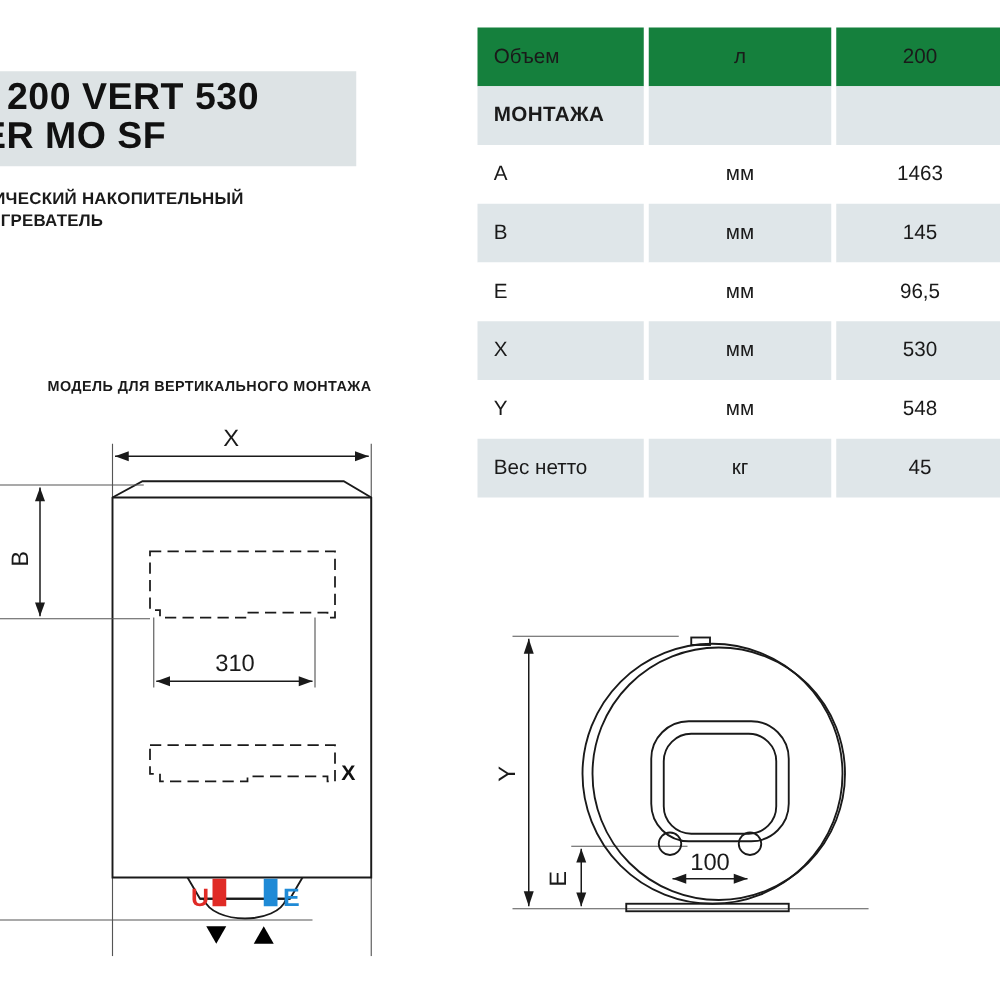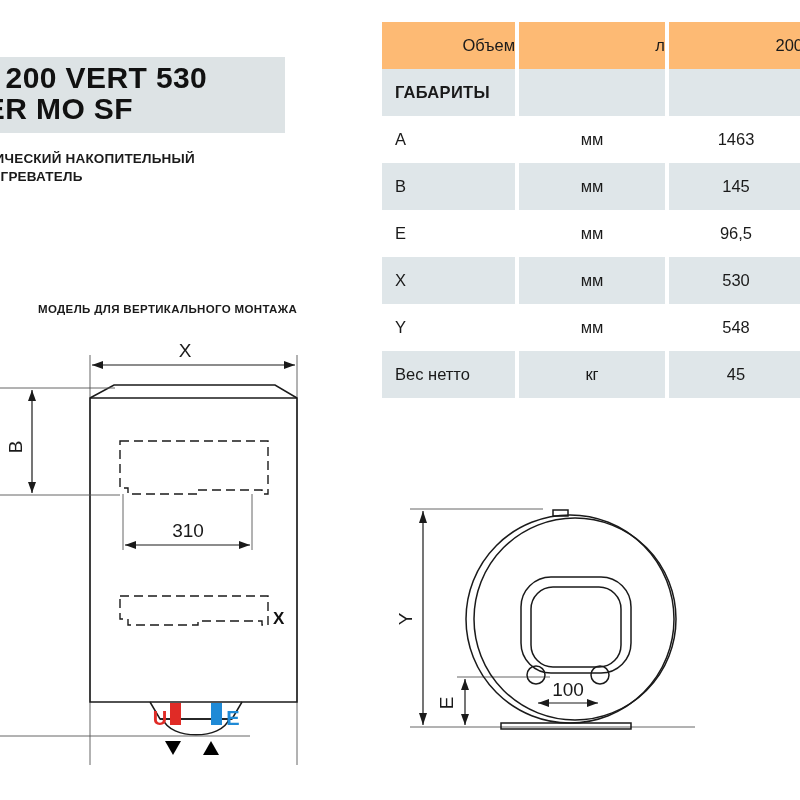--- a/index.html
+++ b/index.html
@@ -64,21 +64,21 @@
     padding: 0;
     height: 47px;
     vertical-align: middle;
     font-size: 16.5px;
     color: #1a1a1a;
   }
   .c-name  { width: 120px; text-align: left;   padding-left: 13px !important; }
   .c-unit  { width: 146px; text-align: center; font-size: 15px; }
   .c-val   { width: 134px; text-align: center; }
 
-  .row-head   td { background: #fdba74; text-align: right; }
+  .row-head   td { background: #15803d; }
   .row-sub    td { background: #dfe6e9; height: 44px; }
   .row-alt    td { background: #dfe6e9; }
   .row-plain  td { background: #ffffff; }
   .row-sub .c-name {
     font-size: 14px;
     font-weight: bold;
     color: #6b7478;
     letter-spacing: 0.3px;
   }
 
@@ -127,21 +127,21 @@
 </div>
 
 <table id="spec-table">
   <tbody>
     <tr class="row-head">
       <td class="c-name">Объем</td>
       <td class="c-unit">л</td>
       <td class="c-val">200</td>
     </tr>
     <tr class="row-sub">
-      <td class="c-name">ГАБАРИТЫ</td>
+      <td class="c-name">МОНТАЖА</td>
       <td class="c-unit"></td>
       <td class="c-val"></td>
     </tr>
     <tr class="row-plain">
       <td class="c-name">A</td>
       <td class="c-unit">мм</td>
       <td class="c-val">1463</td>
     </tr>
     <tr class="row-alt">
       <td class="c-name">B</td>

